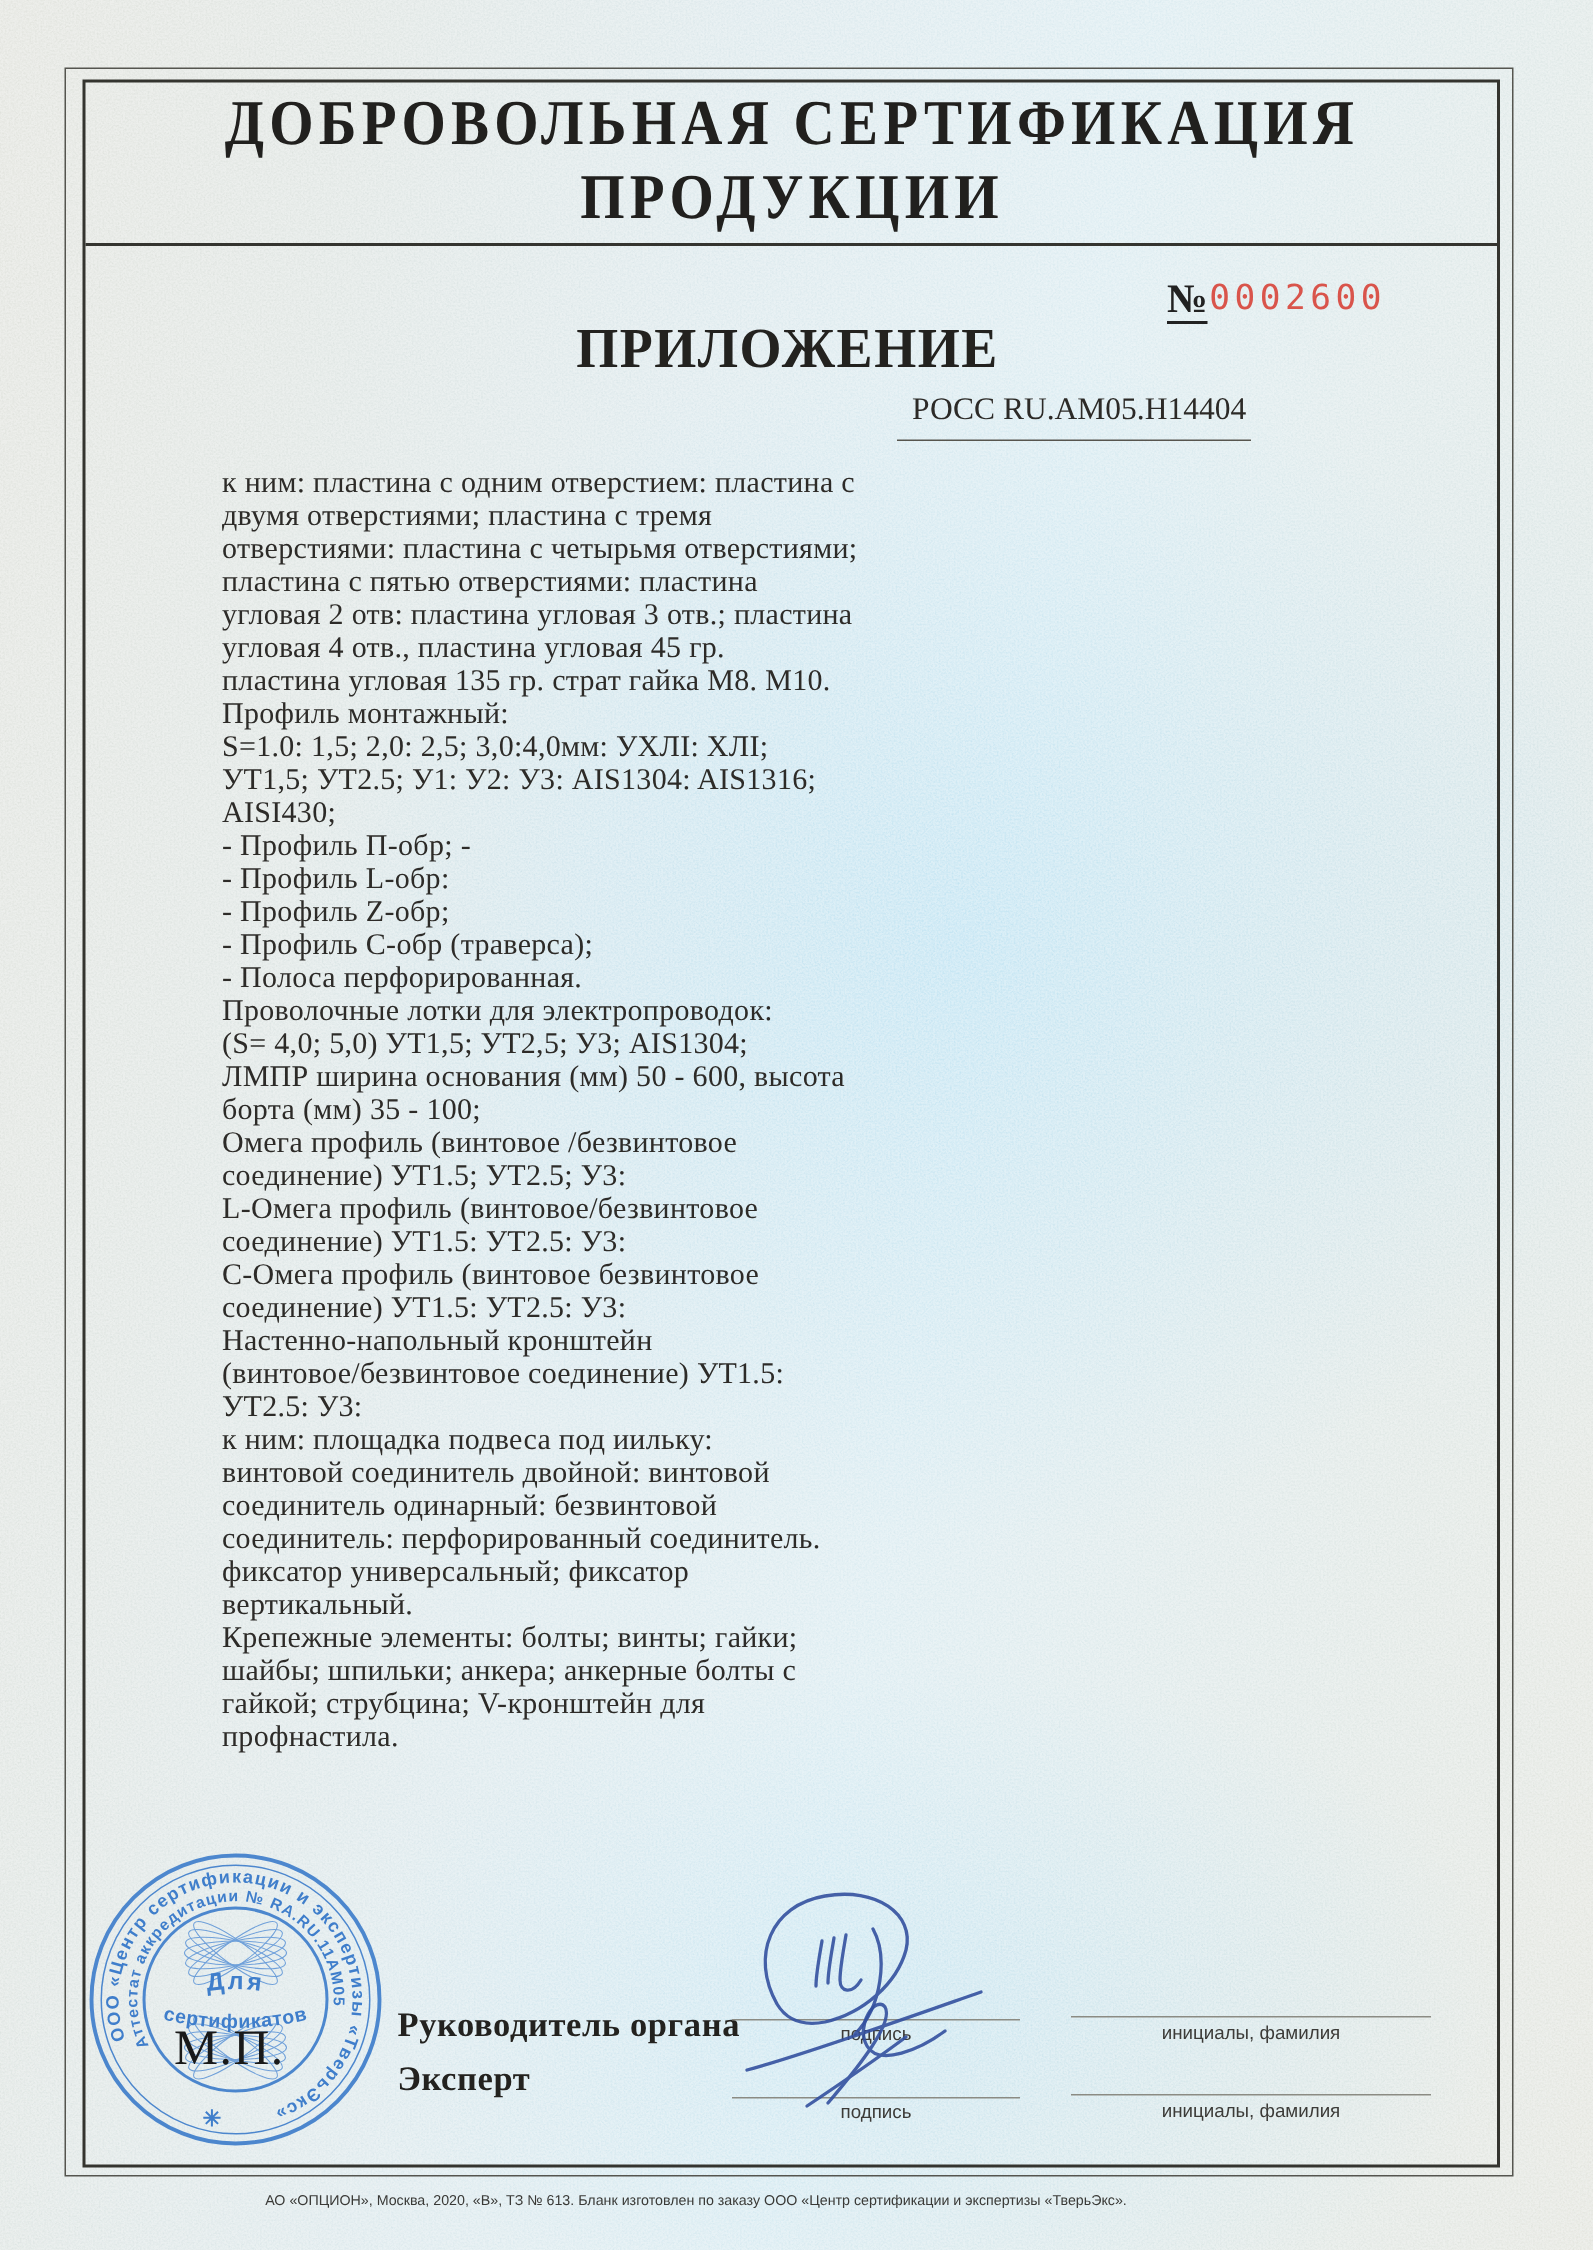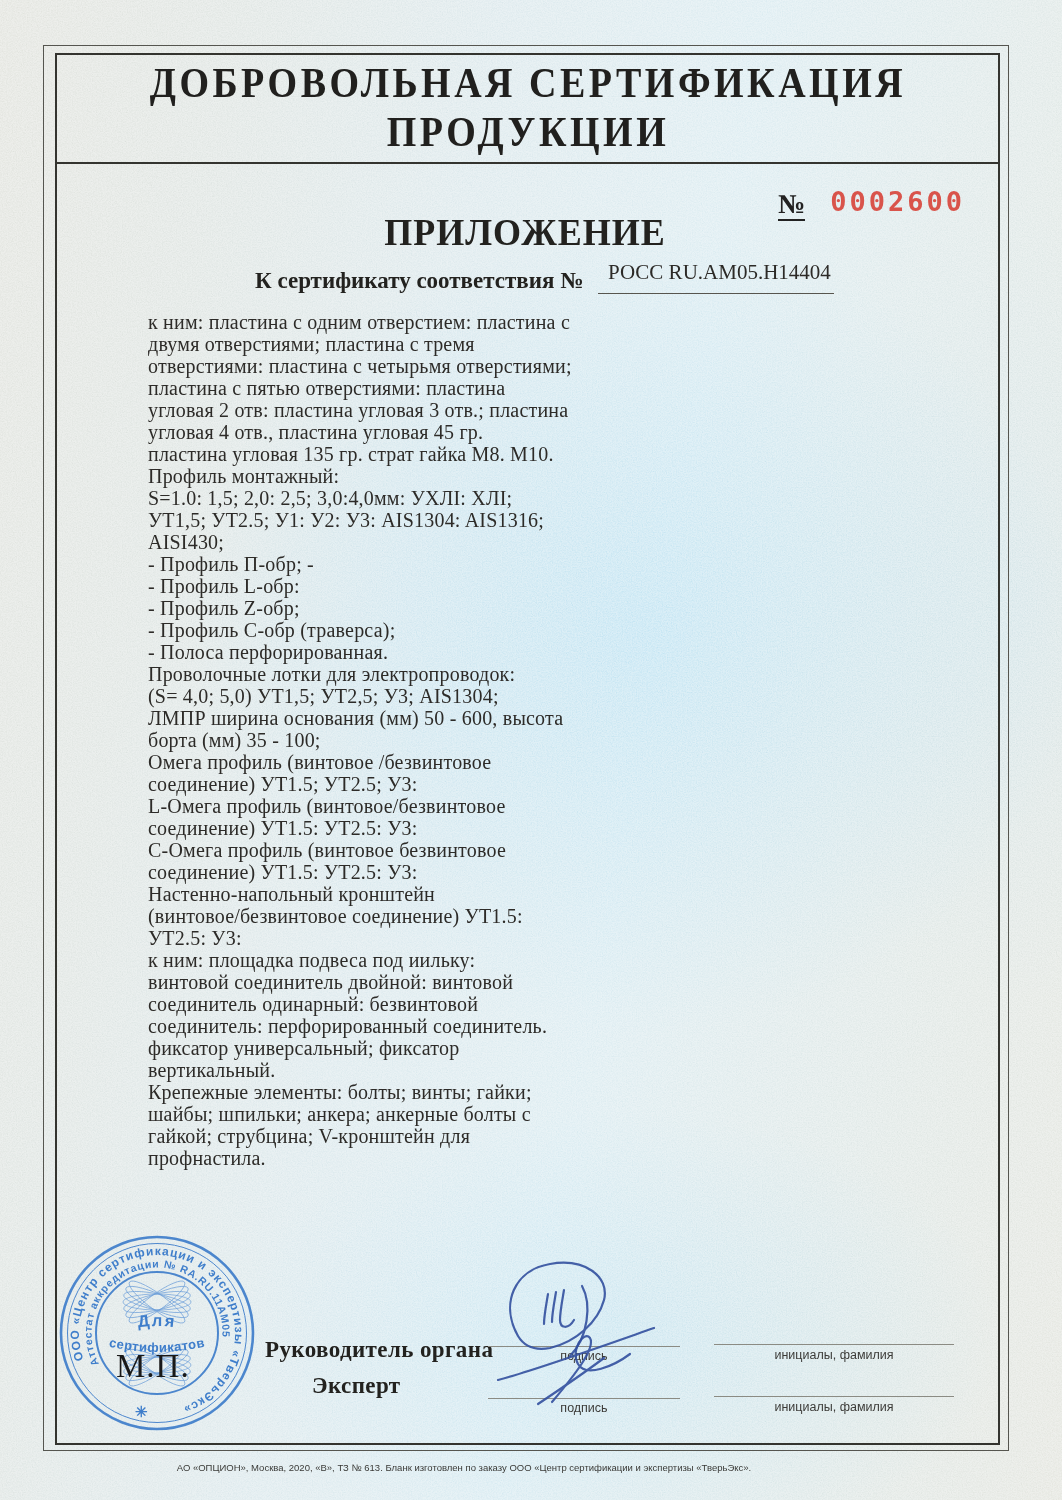--- a/index.html
+++ b/index.html
@@ -14,33 +14,33 @@
   .grain{position:absolute;inset:0;pointer-events:none;opacity:.55;}
   .abs{position:absolute;}
   .frame-outer{left:43px;top:45px;width:964px;height:1404px;border:1.5px solid #55554f;}
   .frame-inner{left:55px;top:53px;width:941px;height:1388px;border:2.5px solid #34342f;}
   .header-sep{left:57px;top:162px;width:942px;height:0;border-top:2px solid #34342f;}
   .doc-title{left:56px;top:58px;width:944px;text-align:center;
      font-weight:bold;font-size:38px;letter-spacing:3.5px;color:#21201e;
      transform:scaleY(1.12);transform-origin:top center;}
   .num-row{left:778px;top:186px;white-space:nowrap;}
   .num-label{font-size:27px;font-weight:bold;color:#222;display:inline-block;border-bottom:2px solid #222;line-height:1;padding-bottom:1px;}
-  .num-value{font-family:"DejaVu Sans Mono", monospace;font-size:27px;color:#d9544b;letter-spacing:3px;margin-left:25px;vertical-align:2px;font-weight:bold;}
+  .num-value{font-family:"DejaVu Sans Mono", monospace;font-size:23px;color:#d9544b;letter-spacing:3px;margin-left:1px;vertical-align:2px;}
   .appendix-title{left:300px;top:210px;width:450px;text-align:center;
      font-weight:bold;font-size:36px;letter-spacing:1px;color:#23221f;transform:scaleY(1.05);transform-origin:top center;}
   .cert-label{left:255px;top:268px;font-weight:bold;font-size:23px;color:#23221f;}
   .cert-value{left:608px;top:260px;font-size:21px;color:#2c2a27;}
   .cert-line{left:598px;top:293px;width:236px;border-top:1.5px solid #57554e;}
   .body-text{left:100px;top:311px;width:540px;font-size:20px;line-height:22px;
      color:#2d2b28;white-space:pre-line;letter-spacing:.2px;margin-left:48px;}
   .stamp-svg{left:57px;top:1233px;}
   .mp-mark{left:116px;top:1348px;font-size:33px;color:#191919;letter-spacing:1px;}
   .role-label{font-weight:bold;font-size:23px;color:#23221f;letter-spacing:.4px;}
   .role-head{left:265px;top:1320px;margin-top:17px;}
-  .role-expert{left:265px;top:1373px;margin-left:47px;}
+  .role-expert{left:265px;top:1373px;}
   .sig-line{border-top:1px solid #8b8b83;height:0;}
   .sig-line-1{left:488px;top:1346px;width:192px;}
   .sig-line-2{left:488px;top:1398px;width:192px;}
   .caption{font-family:"Liberation Sans", sans-serif;font-size:12.5px;color:#3c3b38;text-align:center;}
   .cap-sign-1{left:488px;top:1349px;width:192px;}
   .cap-sign-2{left:488px;top:1401px;width:192px;}
   .name{width:245px;text-align:center;font-size:24px;color:#2a2927;}
   .name-1{left:712px;top:1309px;}
   .name-2{left:712px;top:1361px;}
   .name-line-1{left:714px;top:1344px;width:240px;}
@@ -71,21 +71,20 @@
   <div class="abs frame-inner"></div>
   <div class="abs header-sep"></div>
 
   <div class="abs doc-title">ДОБРОВОЛЬНАЯ СЕРТИФИКАЦИЯ ПРОДУКЦИИ</div>
 
   <div class="abs num-row">
     <span class="num-label">№</span><span class="num-value">0002600</span>
   </div>
 
   <div class="abs appendix-title">ПРИЛОЖЕНИЕ</div>
-  <div class="abs cert-label">К сертификату соответствия №</div>
   <div class="abs cert-value">РОСС RU.AM05.H14404</div>
   <div class="abs cert-line"></div>
 
   <div class="abs body-text">к ним: пластина с одним отверстием: пластина с
 двумя отверстиями; пластина с тремя
 отверстиями: пластина с четырьмя отверстиями;
 пластина с пятью отверстиями: пластина
 угловая 2 отв: пластина угловая 3 отв.; пластина
 угловая 4 отв., пластина угловая 45 гр.
 пластина угловая 135 гр. страт гайка М8. М10.

